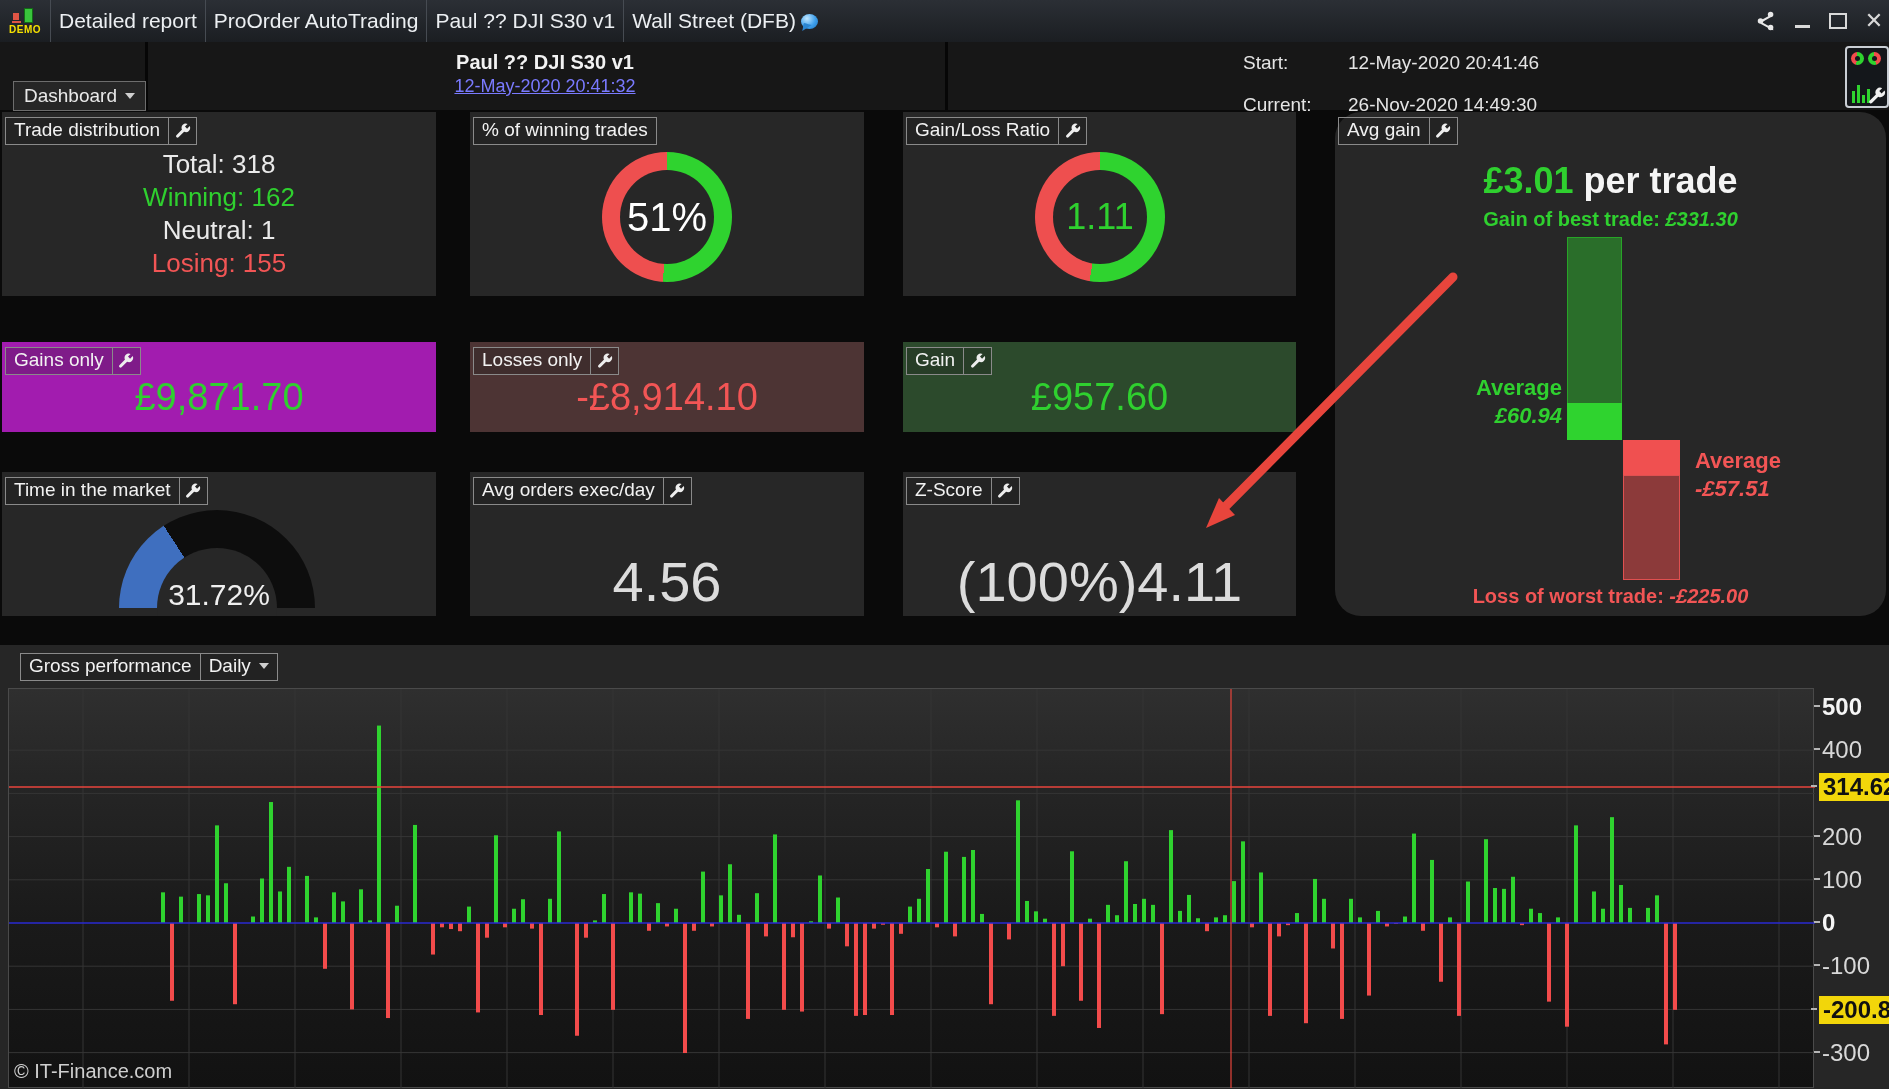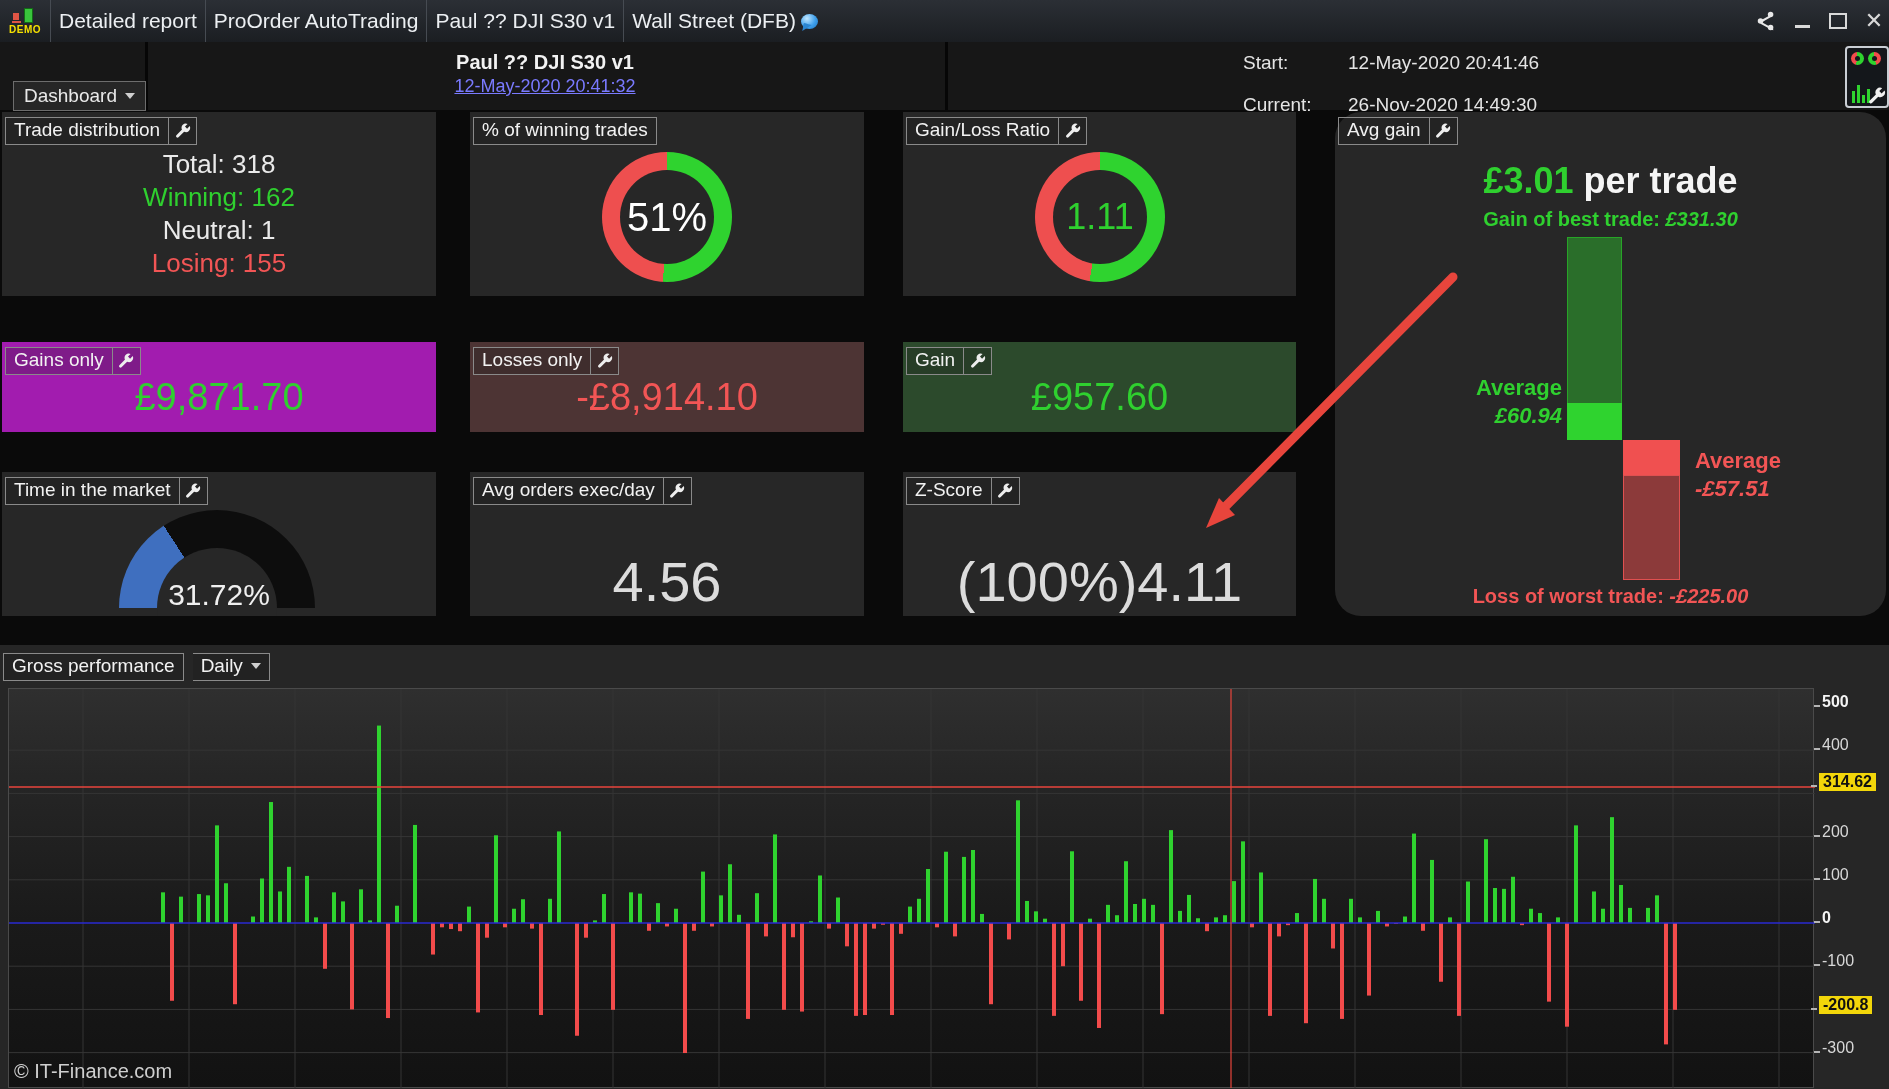--- a/index.html
+++ b/index.html
@@ -83,29 +83,29 @@
   .ag-best{position:absolute;left:0;top:96px;width:100%;text-align:center;font-size:20px;font-weight:bold;color:#2fd02f;}
   .ag-best i, .ag-worst i{font-style:italic;}
   .ag-worst{position:absolute;left:0;top:473px;width:100%;text-align:center;font-size:20px;font-weight:bold;color:#f25555;}
   .ag-bar{position:absolute;}
   .ag-avg-win{position:absolute;left:0;top:262px;width:227px;text-align:right;color:#2fd02f;font-size:22px;font-weight:bold;line-height:28px;}
   .ag-avg-loss{position:absolute;left:360px;top:335px;width:180px;text-align:left;color:#f25555;font-size:22px;font-weight:bold;line-height:28px;}
   .ital{font-style:italic;}
 
   
   #chart-section{position:absolute;left:0;top:645px;width:1889px;height:444px;background:#262626;}
-  #gp-hdr{position:absolute;left:3px;top:8px;display:inline-flex;gap:9px;}
+  #gp-hdr{position:absolute;left:20px;top:8px;display:inline-flex;}
   #daily-btn{border:1px solid #8a8a8a;border-left:none;padding:1px 8px 3px;font-size:19px;color:#f2f2f2;
     display:flex;align-items:center;gap:8px;cursor:pointer;background:rgba(22,22,22,.25);}
   #plot{position:absolute;left:8px;top:43px;width:1806px;height:400px;
     background:linear-gradient(180deg,#2f2f2f 0%,#262626 22%,#1a1a1a 58%,#121212 100%);
     border:1px solid #4a4a4a;box-sizing:border-box;cursor:crosshair;}
   #plot svg{display:block;}
   #axis-layer{position:absolute;left:1814px;top:0;width:75px;height:444px;}
-  .yt{position:absolute;left:8px;font-size:16px;color:#d8d8d8;white-space:nowrap;}
+  .yt{position:absolute;left:8px;font-size:24px;color:#d8d8d8;white-space:nowrap;}
   .yt::before{content:"";position:absolute;left:-8px;top:12px;width:6px;height:2px;background:#b5b5b5;}
   .yt-strong{font-weight:bold;color:#f5f5f5;}
   .yt-hl{background:#f2d60a;color:#111;padding:0 4px;font-weight:bold;left:5px;}
   #copyright{position:absolute;left:14px;top:415px;font-size:20px;color:#cfcfcf;}
 
   #arrow-overlay{position:absolute;left:0;top:0;width:1889px;height:1089px;pointer-events:none;z-index:9;}
   .wrench-svg{width:16px;height:16px;fill:#ededed;}
 </style>
 </head>
 <body>

